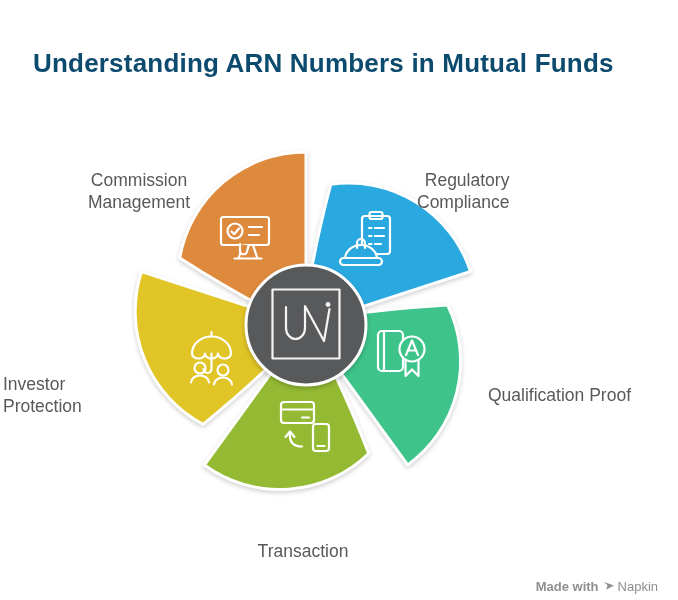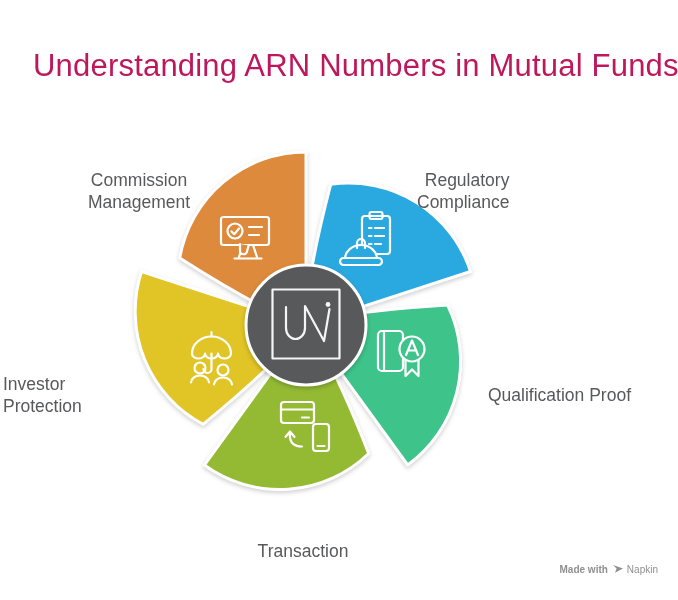--- a/index.html
+++ b/index.html
@@ -1,31 +1,31 @@
 <!DOCTYPE html>
 <html><head>
 <meta charset="utf-8">
 <style>
   html,body{margin:0;padding:0;background:#fff;}
   .canvas{position:relative;width:678px;height:600px;background:#ffffff;
           font-family:"Liberation Sans",sans-serif;overflow:hidden;}
-  .title{position:absolute;left:33px;top:48px;font-size:31px;font-weight:normal;
-         color:#be185d;letter-spacing:.2px;white-space:nowrap;}
+  .title{position:absolute;left:33px;top:48px;font-size:26px;font-weight:bold;
+         color:#0c4a6e;letter-spacing:.2px;white-space:nowrap;}
   .wheel-svg{position:absolute;left:0;top:0;width:678px;height:600px;}
   #blades{filter:drop-shadow(0 2px 2px rgba(0,0,0,.18));}
   #hub{filter:drop-shadow(0 2px 2px rgba(0,0,0,.22));}
   .seg-label{position:absolute;font-size:17.5px;line-height:22px;color:#58595B;margin-top:36px;}
   .seg-label span{display:block;}
   .lbl-commission{left:58px;top:133px;width:162px;text-align:center;}
   .lbl-regulatory{left:417px;top:133px;text-align:right;}
   .lbl-qualification{left:488px;top:348px;white-space:nowrap;}
   .lbl-transaction{left:223px;top:504px;width:160px;text-align:center;}
   .lbl-investor{left:3px;top:337px;width:120px;text-align:left;}
-  .watermark{position:absolute;right:20px;top:562px;display:flex;align-items:center;
-             font-size:10px;color:#8F8F8F;font-weight:600;}
+  .watermark{position:absolute;right:20px;top:578px;display:flex;align-items:center;
+             font-size:13px;color:#8F8F8F;font-weight:600;}
   .watermark .glyph{margin:1px 3px 0 5px;display:inline-block;}
   .watermark .brand{font-weight:normal;}
 </style>
 </head>
 <body>
 
 <div class="canvas">
 
   <div class="title">Understanding ARN Numbers in Mutual Funds</div>
 

